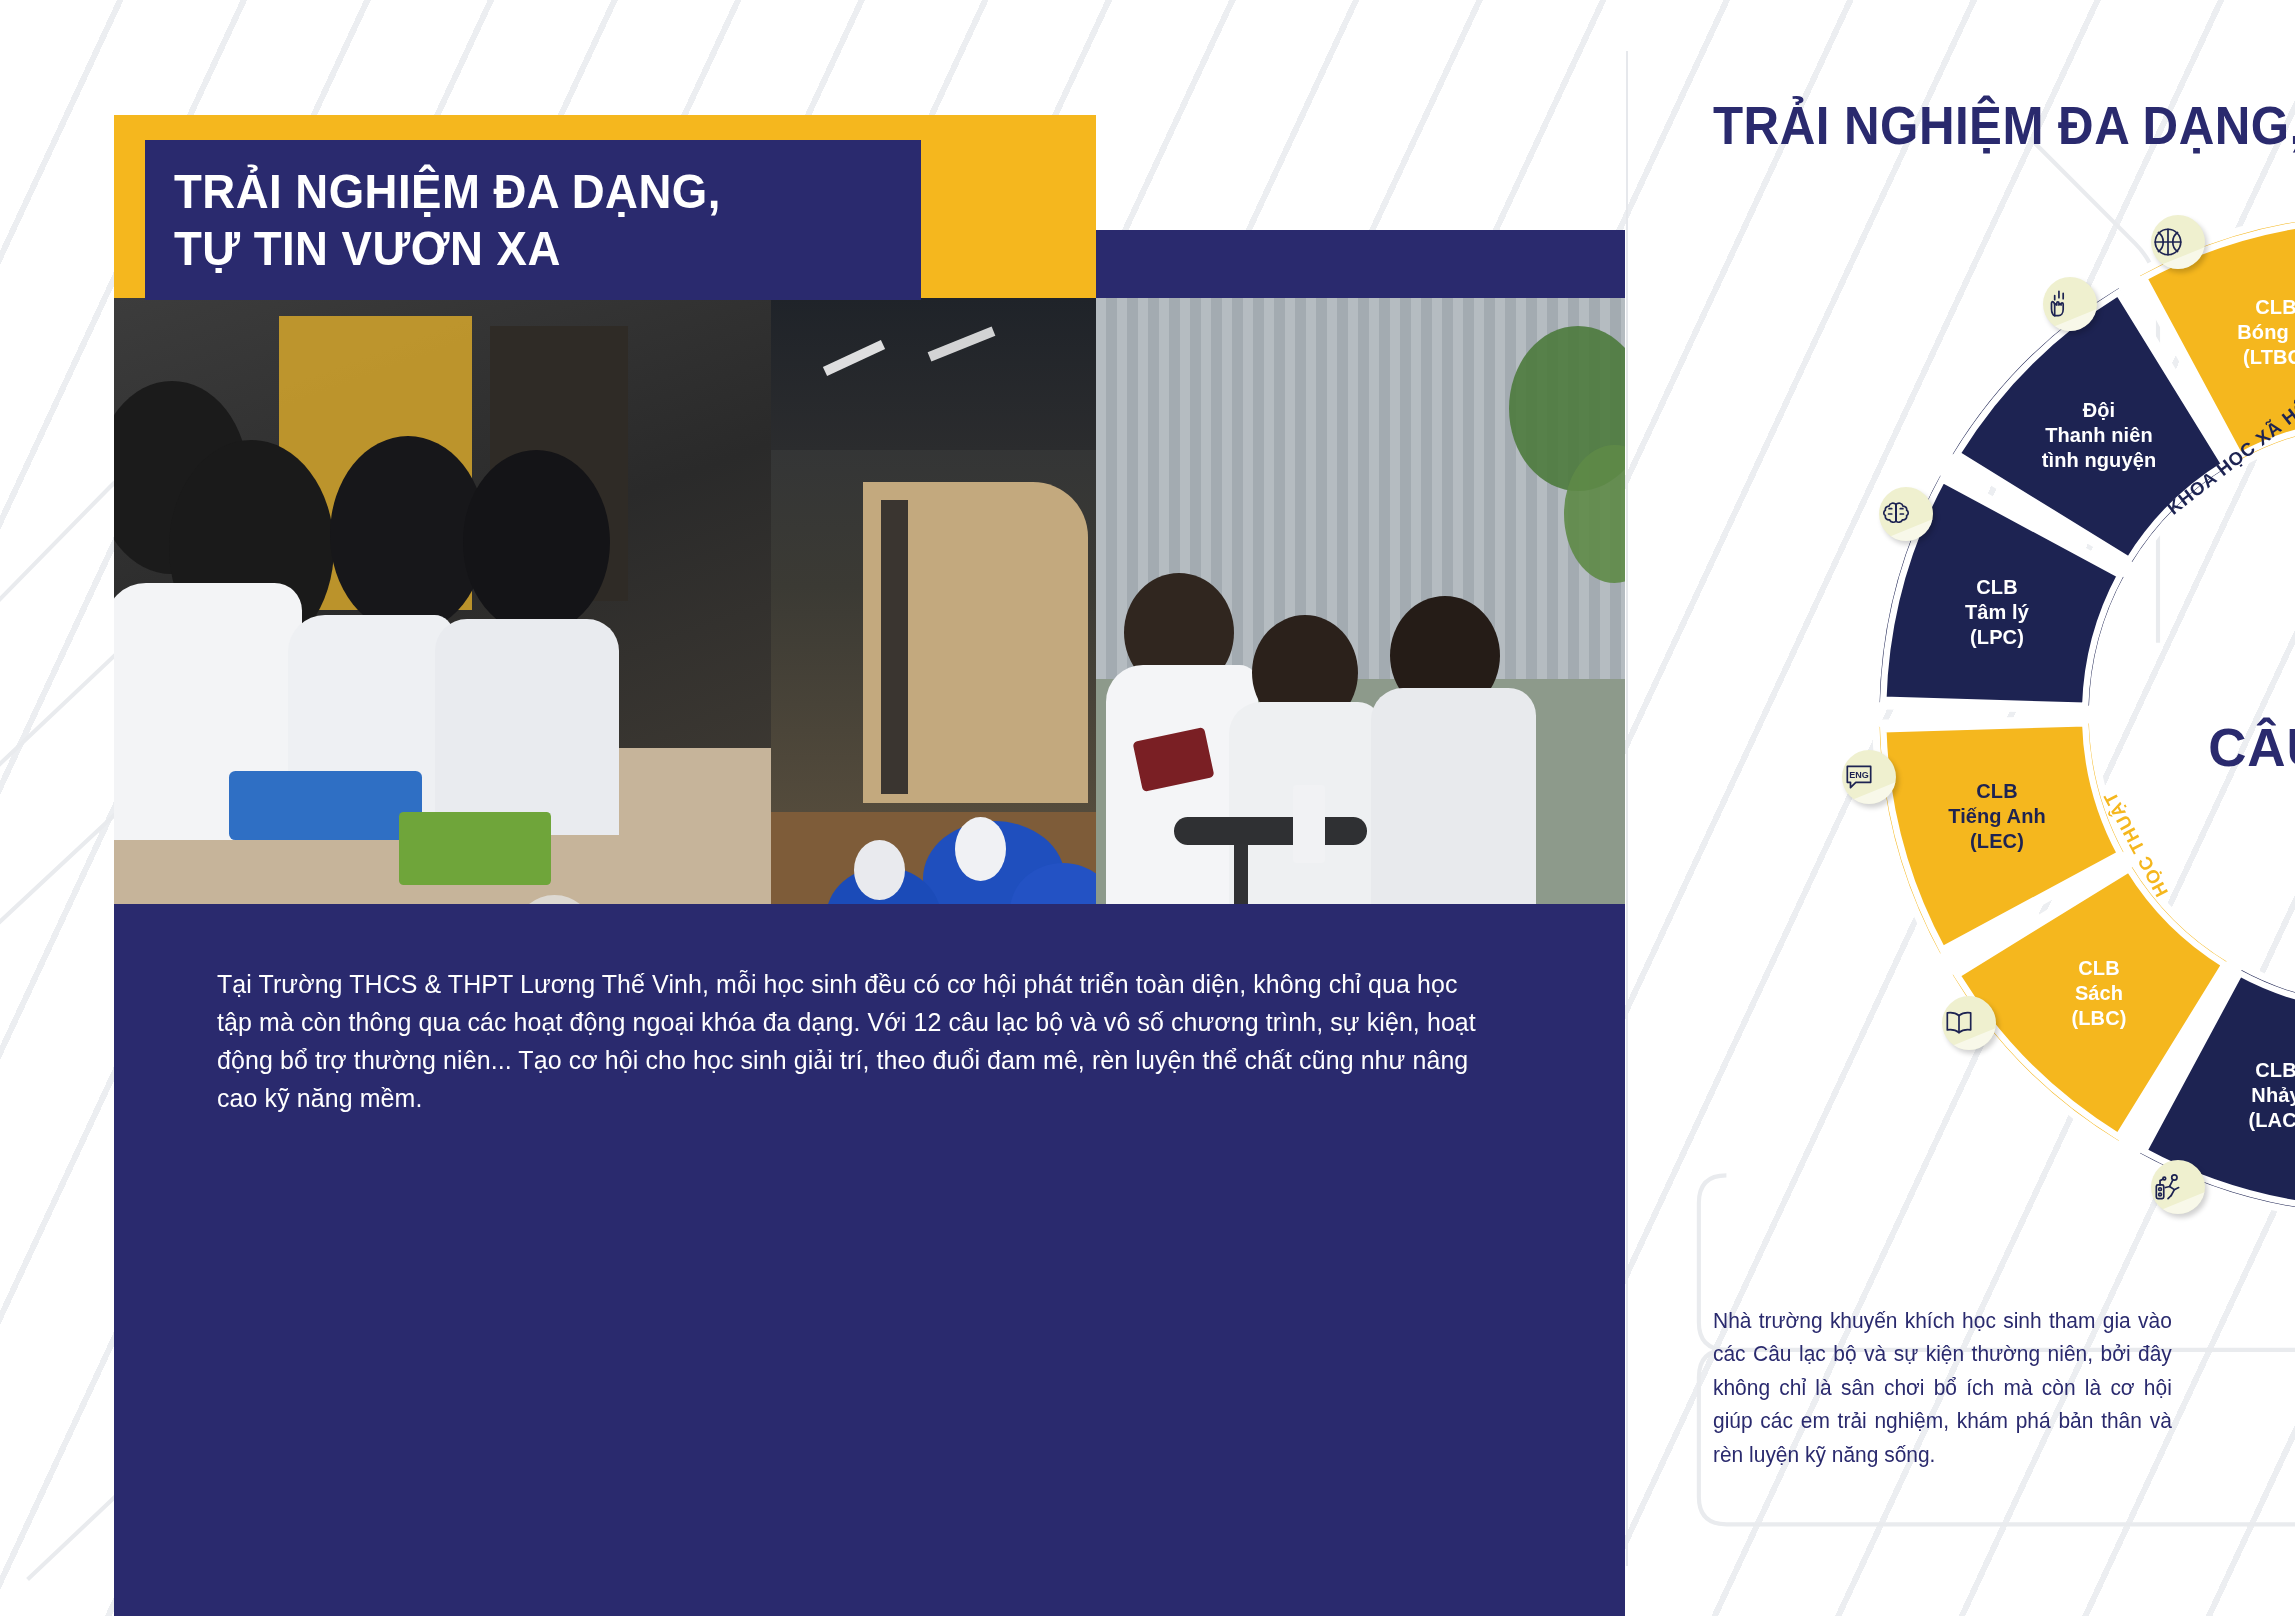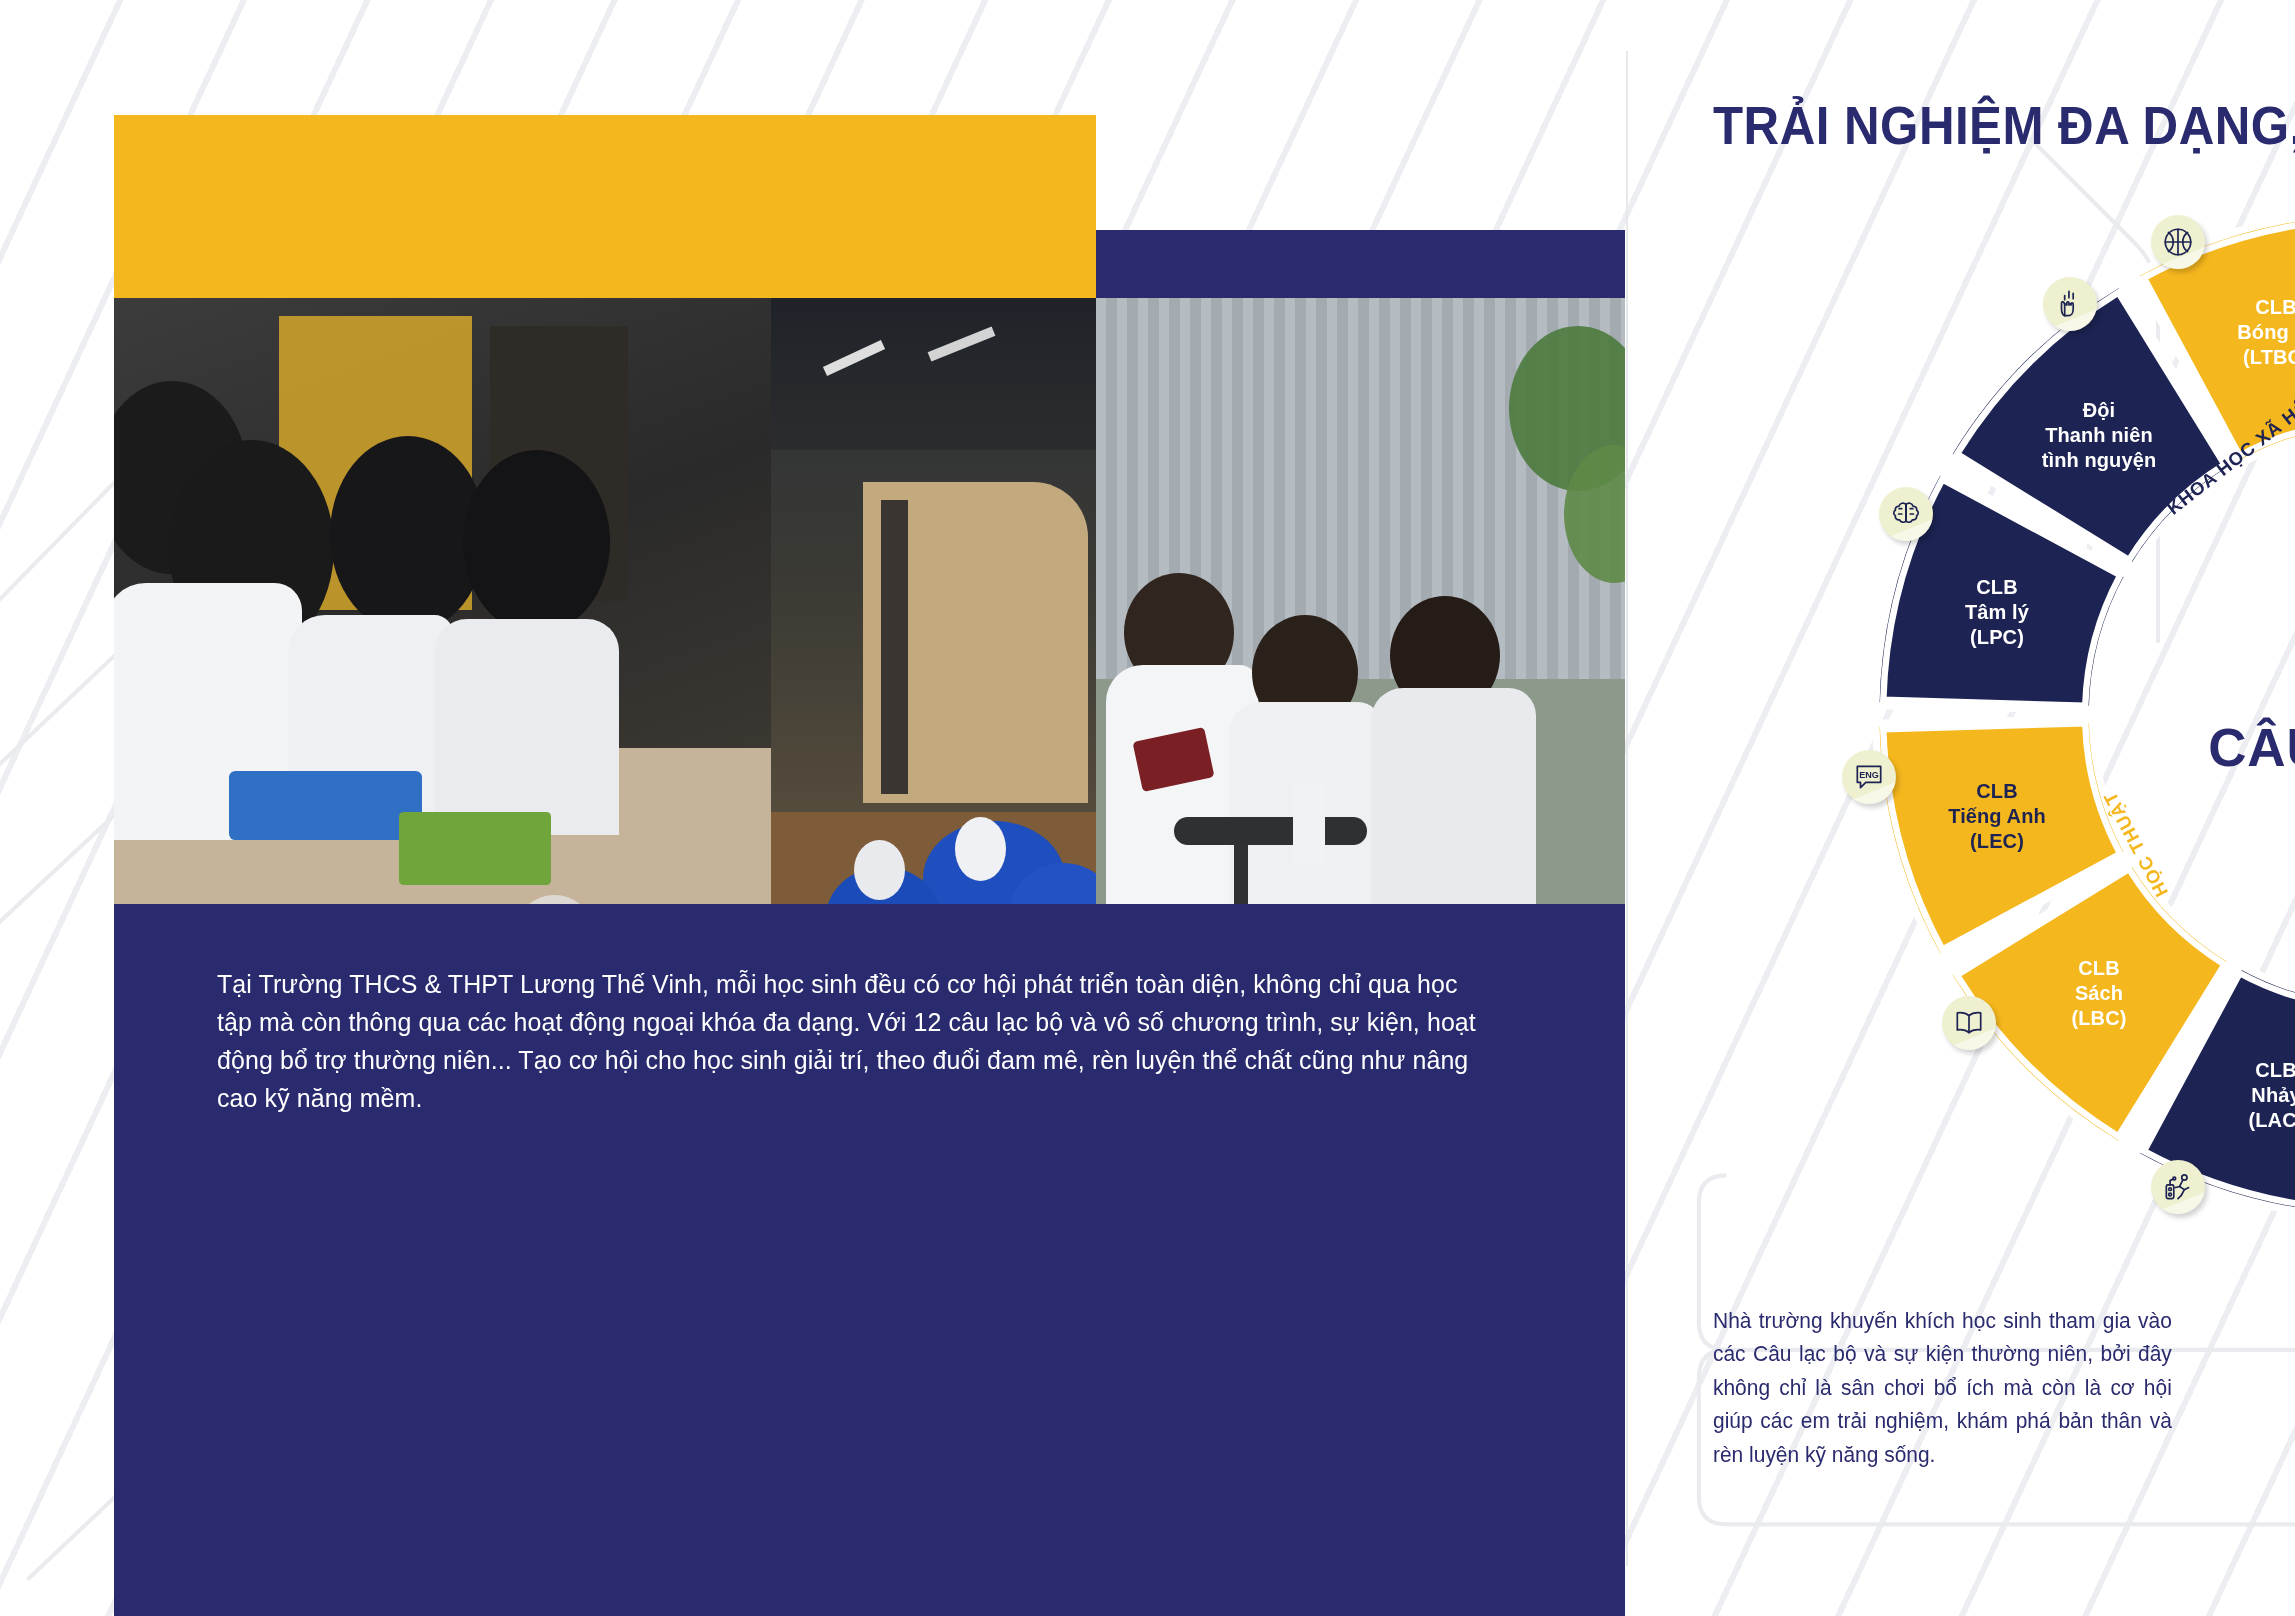--- a/index.html
+++ b/index.html
@@ -121,21 +121,21 @@
   .seg-label{
     position:absolute;text-align:center;color:#fff;font-weight:bold;
     font-size:20px;line-height:1.24;letter-spacing:0.1px;
     white-space:pre-line;pointer-events:none;
   }
   .seg-label.dark{color:#1d2352;}
   .badge{
     position:absolute;width:54px;height:54px;border-radius:50%;
     background:#eff0cf;
     box-shadow:2.8px 3.7px 5.5px rgba(0,0,0,.18);
-    display:flex;align-items:center;justify-content:center;
+    display:flex;align-items:center;justify-content:flex-start;
     overflow:hidden;
   }
   .badge svg{width:34px;height:34px;display:block;}
   .badge::after{
     content:"";position:absolute;left:-10%;bottom:-38%;
     width:130%;height:58%;background:rgba(255,255,255,.55);
     transform:rotate(-22deg);
   }
   .cat-label{
     position:absolute;font-weight:bold;font-size:18.4px;letter-spacing:0.9px;
@@ -228,20 +228,24 @@
         <div class="rectblob" style="left:133px;top:404px;width:152px;height:202px;background:#eef0f2;border-radius:32px 23px 0 0;"></div>
         <div class="blob" style="left:294px;top:298px;width:110px;height:119px;background:#251c17;"></div>
         <div class="rectblob" style="left:275px;top:390px;width:165px;height:216px;background:#e8eaed;border-radius:32px 27.5px 0 0;"></div>
         <div class="rectblob" style="left:78px;top:519px;width:193px;height:27.5px;background:#2f3033;border-radius:13.8px;"></div>
         <div class="rectblob" style="left:138px;top:546px;width:13.8px;height:115px;background:#303134;"></div>
         <div class="rectblob" style="left:197px;top:487px;width:32px;height:78px;background:#f1f2f4;border-radius:3.7px;"></div>
         <div class="rectblob" style="left:41px;top:436px;width:73px;height:51px;background:#7a1f24;border-radius:4.6px;transform:rotate(-12deg);"></div>
       </div>
     </div>
 
+    <div class="title-box">
+      <div class="tline">TRẢI NGHIỆM ĐA DẠNG,</div>
+      <div class="tline">TỰ TIN VƯƠN XA</div>
+    </div>
   </div>
 
   <div id="text-block">
     <p id="lead-para">Tại Trường THCS &amp; THPT Lương Thế Vinh, mỗi học sinh đều có cơ hội phát triển toàn diện, không chỉ qua học tập mà còn thông qua các hoạt động ngoại khóa đa dạng. Với 12 câu lạc bộ và vô số chương trình, sự kiện, hoạt động bổ trợ thường niên... Tạo cơ hội cho học sinh giải trí, theo đuổi đam mê, rèn luyện thể chất cũng như nâng cao kỹ năng mềm.</p>
 
   </div>
 
   <div id="divider"></div>
 
   <div id="right-panel">

